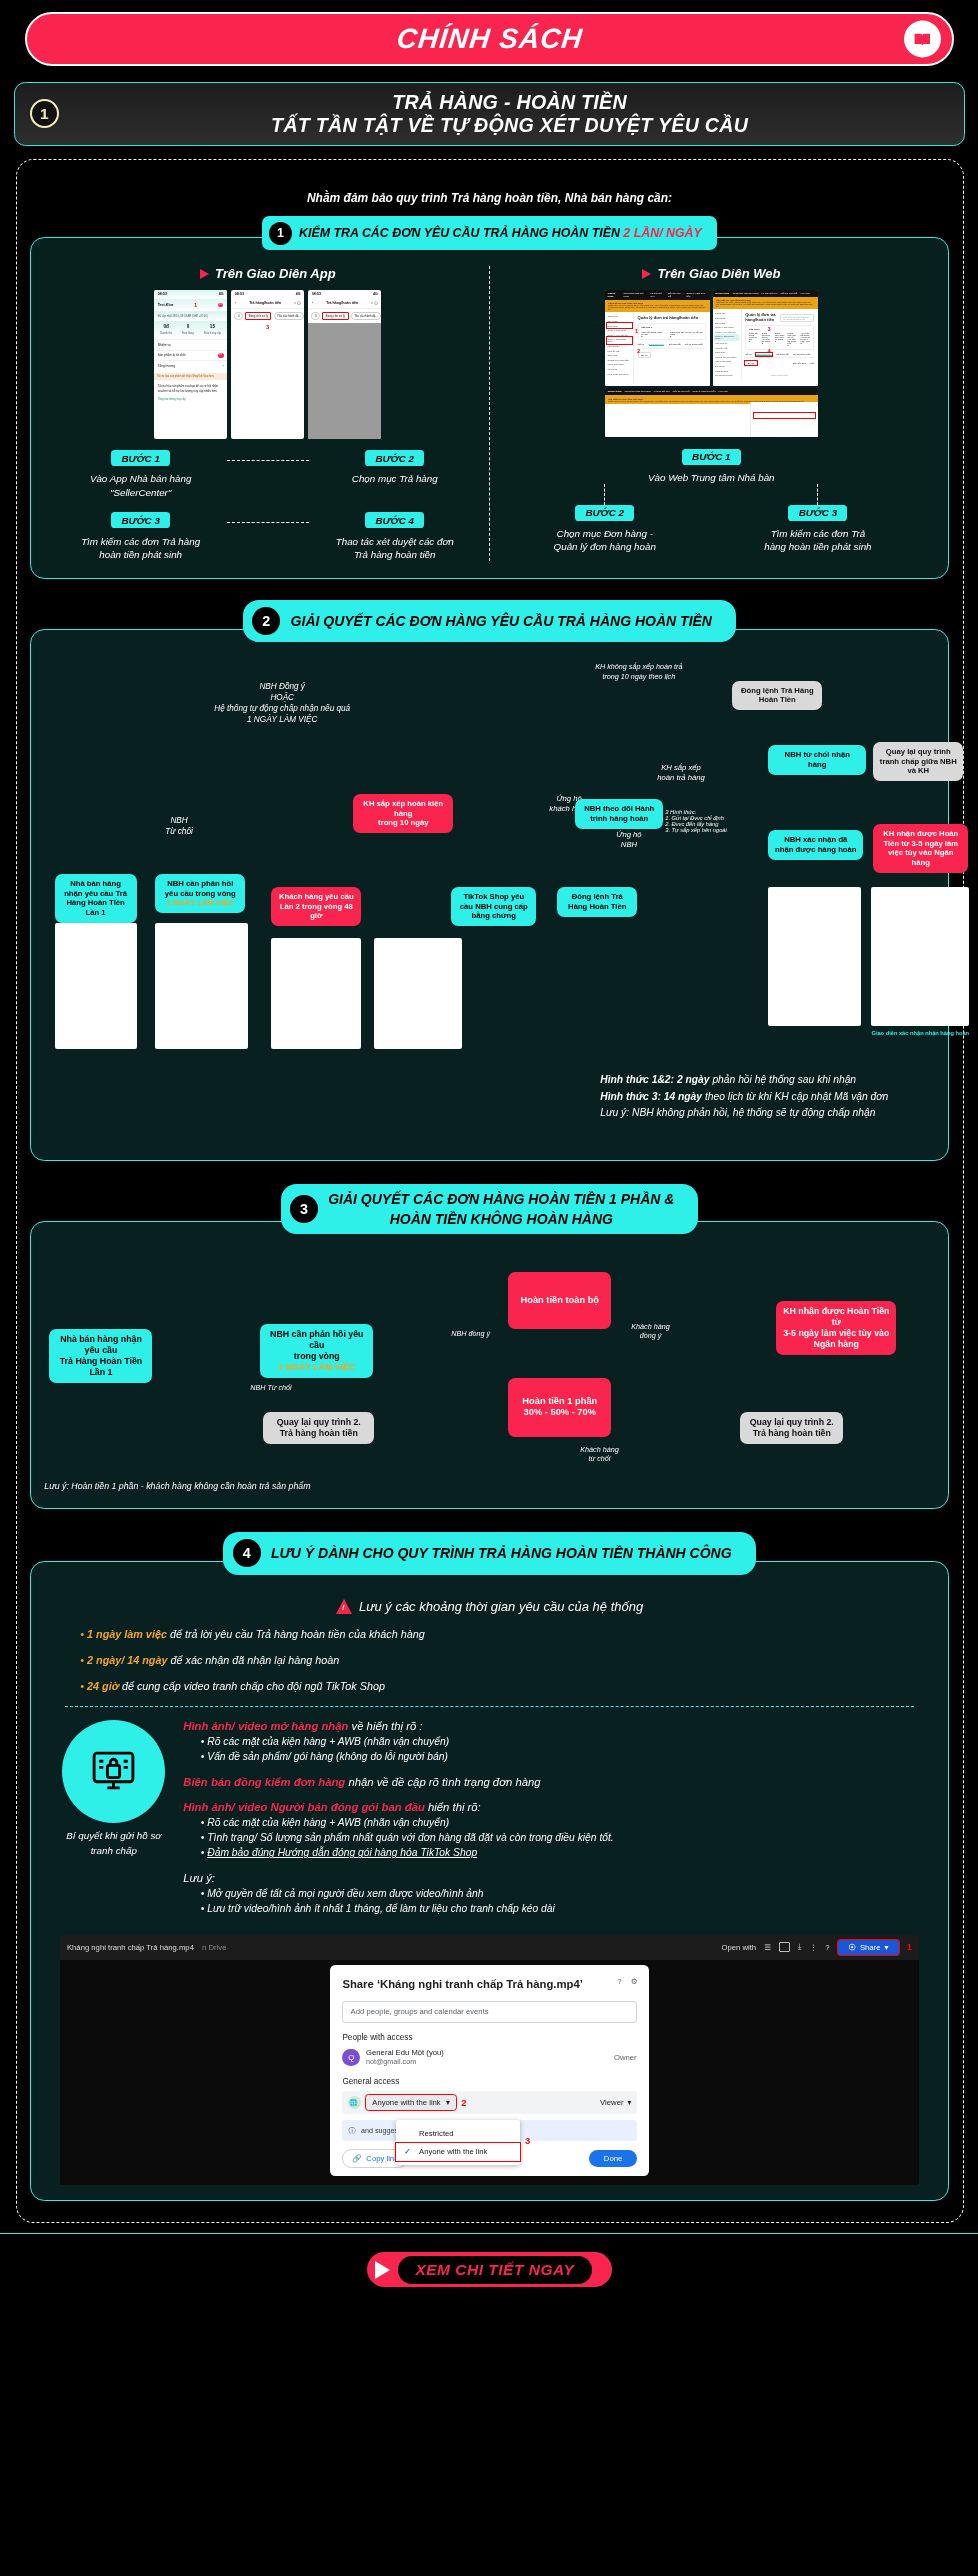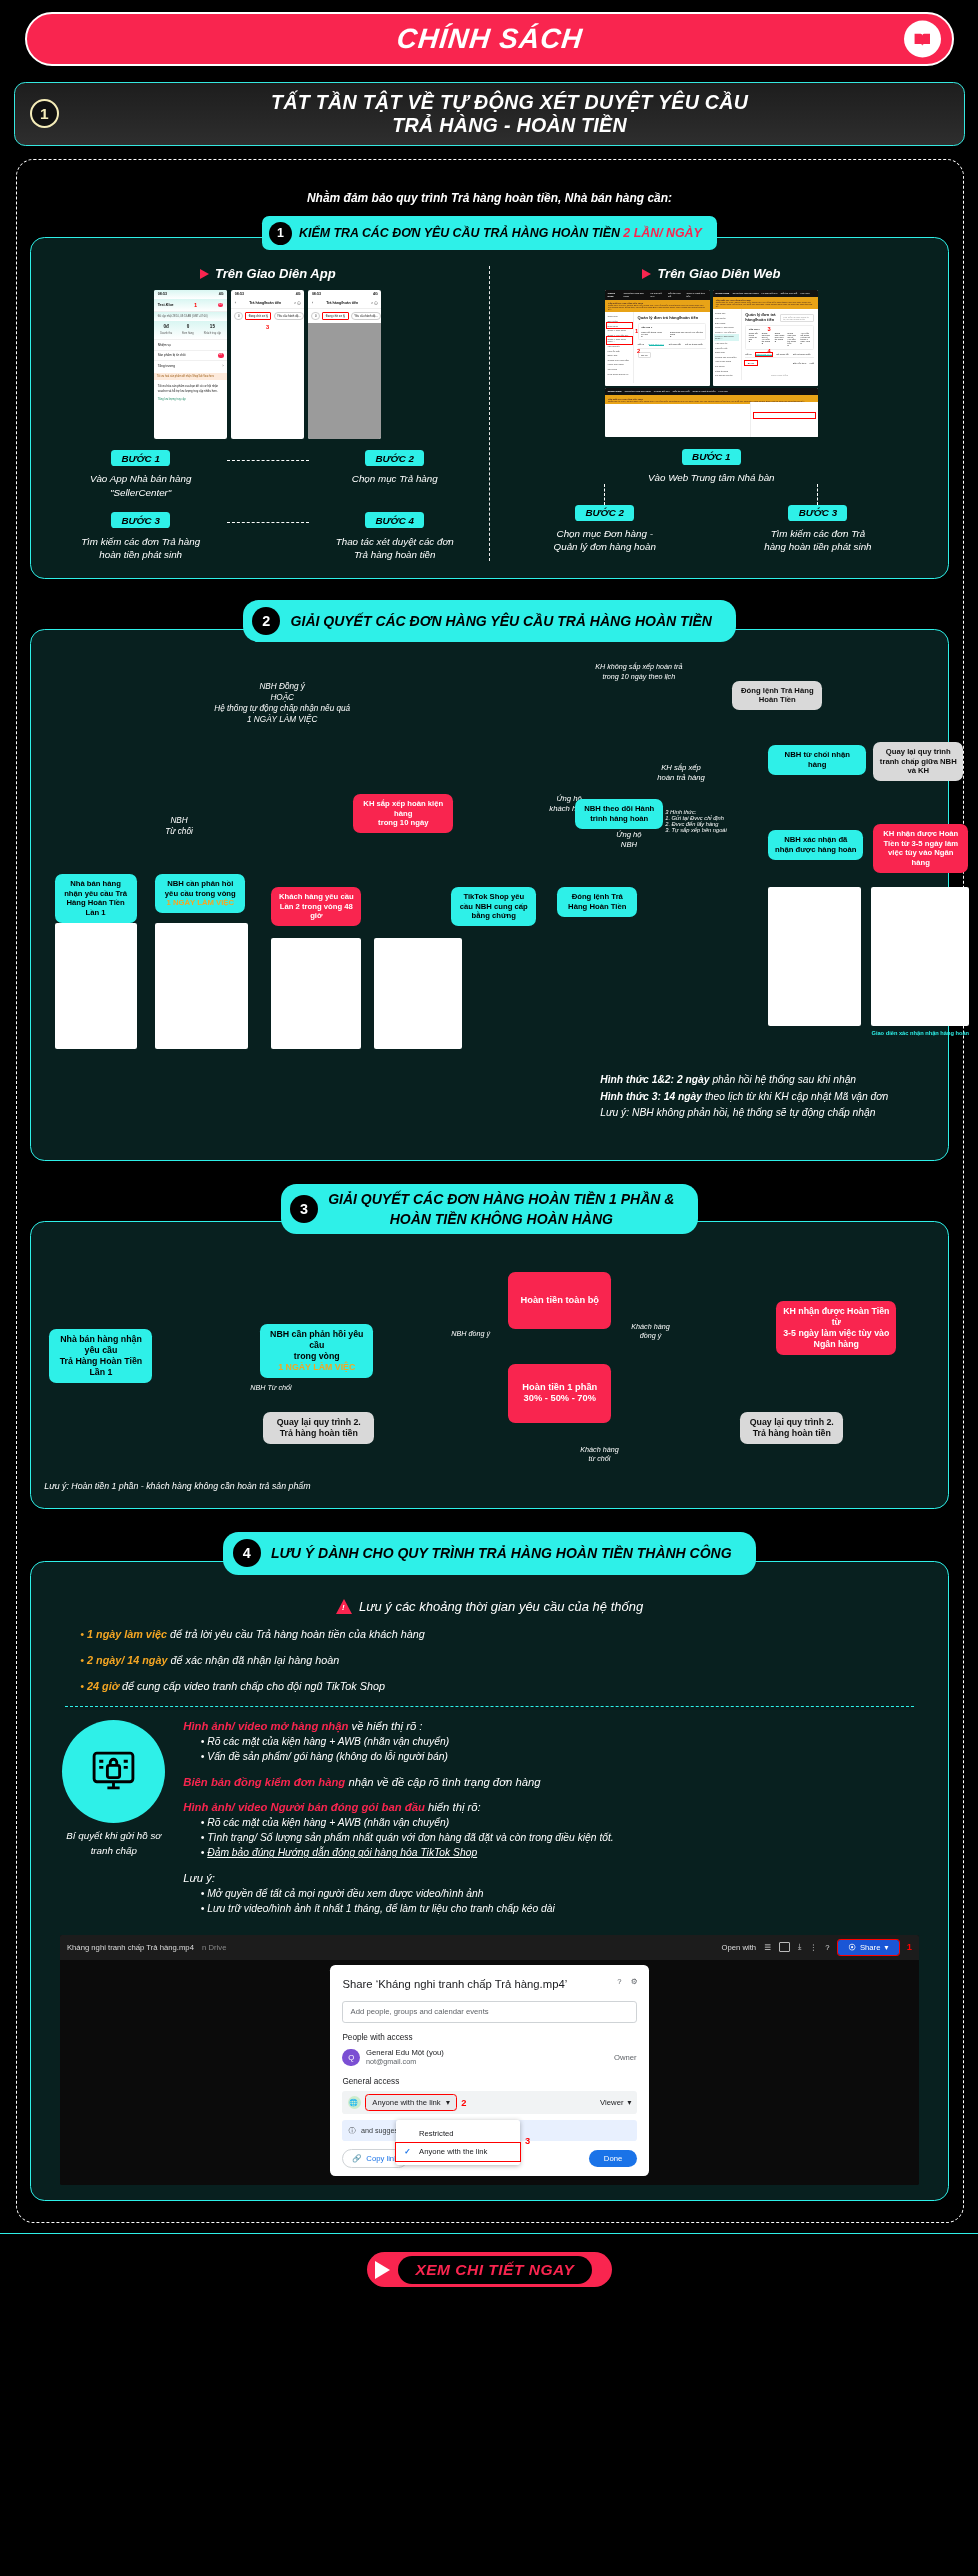--- a/index.html
+++ b/index.html
@@ -264,21 +264,21 @@
   .drive {
     margin: 7.2px 15.5px 0 15.5px; background:#111; border-radius:2.1px; overflow:hidden;
     position: relative; color:#ddd;
   }
   .drive-top { display:flex; align-items:center; gap:8.2px; padding:5.2px 7.2px; font-size:7.7px; background:#1c1c1c;}
   .drive-top .sp { flex:1; }
   .icon-sq { width:10.3px;height:10.3px;border:1px solid #bbb; border-radius:1px;}
   .share-btn { background:#1a56d6; color:#fff; border-radius:2.1px; padding:3.1px 10.3px; font-size:7.7px; display:flex; align-items:center; gap:4.1px; outline:1px solid #ff0000;}
   .drive-body { background:#0b0b0b; display:flex; justify-content:center; padding: 5.2px 0 8.2px 0;}
   .dlg { width: 319px; background:#fff; color:#202124; border-radius:5.2px; padding:11.3px 12.4px 8.2px 12.4px; position:relative; font-size:7.7px;}
-  .dlg h3 { font-size:11.3px; font-weight:400; line-height:1.3; padding-right:41px;}
+  .dlg h3 { font-size:11.3px; font-weight:700; line-height:1.3; padding-right:41px;}
   .dlg .dlg-icons { position:absolute; right:11.3px; top:11.3px; display:flex; gap:9.3px; color:#5f6368;}
   .dlg .field { border:0.5px solid #cfd3d6; border-radius:3.1px; padding:5.7px 7.2px; margin-top:9.3px; color:#5f6368; font-size:7.7px;}
   .dlg .sec { font-weight:500; font-size:8.2px; margin-top:10.3px;}
   .dlg .person { display:flex; align-items:center; gap:6.2px; margin-top:6.2px;}
   .av { width:17.5px;height:17.5px;border-radius:50%;background:#7b4fd3;color:#fff;display:flex;align-items:center;justify-content:center;font-size:7.7px;}
   .dlg .owner { margin-left:auto; color:#5f6368;}
   .ga-row { display:flex; align-items:center; gap:5.2px; margin-top:5.2px; background:#f1f3f4; padding:4.1px 5.2px; border-radius:3.1px;}
   .globe { width:13.4px;height:13.4px;border-radius:50%;background:#cdeccd;display:flex;align-items:center;justify-content:center;font-size:7.2px;}
   .sel { background:#e8eaed; border-radius:2.6px; padding:3.1px 6.2px; font-size:7.7px; display:flex; gap:5.2px; align-items:center; outline:1px solid #ff0000;}
   .viewer { margin-left:auto; display:flex; gap:4.1px; align-items:center; font-size:7.7px;}
@@ -313,22 +313,22 @@
     <div class="book-badge">
       <svg viewBox="0 0 24 24" fill="#f9254f">
           <path d="M3 5h7a2 2 0 0 1 2 2v12a2 2 0 0 0-2-2H3V5zm18 0h-7a2 2 0 0 0-2 2v12a2 2 0 0 1 2-2h7V5z"></path>
         </svg>
     </div>
   </div>
 
   <div class="headline">
     <div class="circ-num">1</div>
     <div class="headline-text">
+      <div>TRẢ HÀNG - HOÀN TIỀN</div>
       <div>TẤT TẦN TẬT VỀ TỰ ĐỘNG XÉT DUYỆT YÊU CẦU</div>
-      <div>TRẢ HÀNG - HOÀN TIỀN</div>
     </div>
   </div>
 
   <div class="main-card">
     <div class="sub-line">Nhằm đảm bảo quy trình Trả hàng hoàn tiền, Nhà bán hàng cần:</div>
 
     <div class="chip-wrap">
       <div class="chip">
         <div class="badge">1</div>
         <div><span>KIỂM TRA CÁC ĐƠN YÊU CẦU TRẢ HÀNG HOÀN TIỀN </span><span class="hot">2 LẦN/ NGÀY</span></div>
@@ -704,21 +704,21 @@
 
     <div class="panel-flat">
       <div class="flow" style="position:relative;height:227px">
         <div class="node n-cyan" style="position:absolute;left:5.2px;top:77px;width:103px;font-size:8.8px;white-space:pre-line">Nhà bán hàng nhận yêu cầu
 Trả Hàng Hoàn Tiền Lần 1</div>
         <div class="node n-cyan" style="position:absolute;left:216px;top:72px;width:113px;font-size:8.8px">
           <span style="white-space:pre-line">NBH cần phản hồi yêu cầu
 trong vòng</span><br><span class="orange">1 NGÀY LÀM VIỆC</span>
         </div>
         <div class="node n-red" style="position:absolute;left:464px;top:20.6px;width:103px;height:57px;display:flex;align-items:center;justify-content:center;font-size:9.3px">Hoàn tiền toàn bộ</div>
-        <div class="node n-red" style="position:absolute;left:464px;top:112px;width:103px;height:59px;display:flex;align-items:center;justify-content:center;font-size:9.3px;white-space:pre-line">Hoàn tiền 1 phần
+        <div class="node n-red" style="position:absolute;left:464px;top:126px;width:103px;height:59px;display:flex;align-items:center;justify-content:center;font-size:9.3px;white-space:pre-line">Hoàn tiền 1 phần
 30% - 50% - 70%</div>
         <div class="node n-red" style="position:absolute;left:732px;top:49px;width:120px;font-size:8.8px;white-space:pre-line">KH nhận được Hoàn Tiền từ
 3-5 ngày làm việc tùy vào
 Ngân hàng</div>
         <div class="node n-grey" style="position:absolute;left:219px;top:160px;width:111px;font-size:8.8px;white-space:pre-line">Quay lại quy trình 2.
 Trả hàng hoàn tiền</div>
         <div class="node n-grey" style="position:absolute;left:696px;top:160px;width:103px;font-size:8.8px;white-space:pre-line">Quay lại quy trình 2.
 Trả hàng hoàn tiền</div>
 
         <div class="lbl" style="position:absolute;left:407px;top:77px">NBH đồng ý</div>

